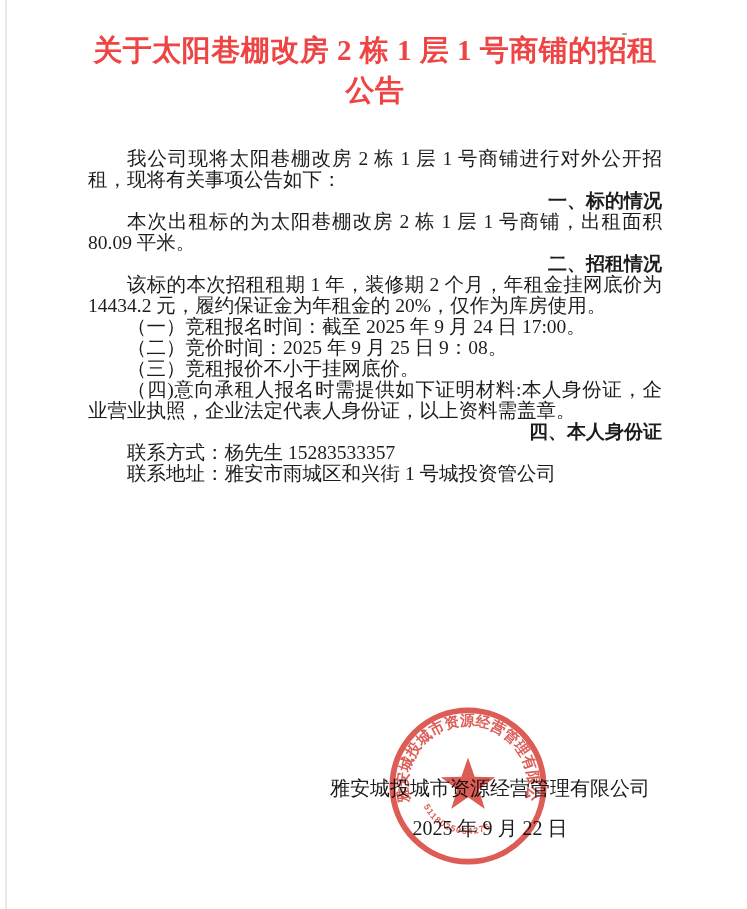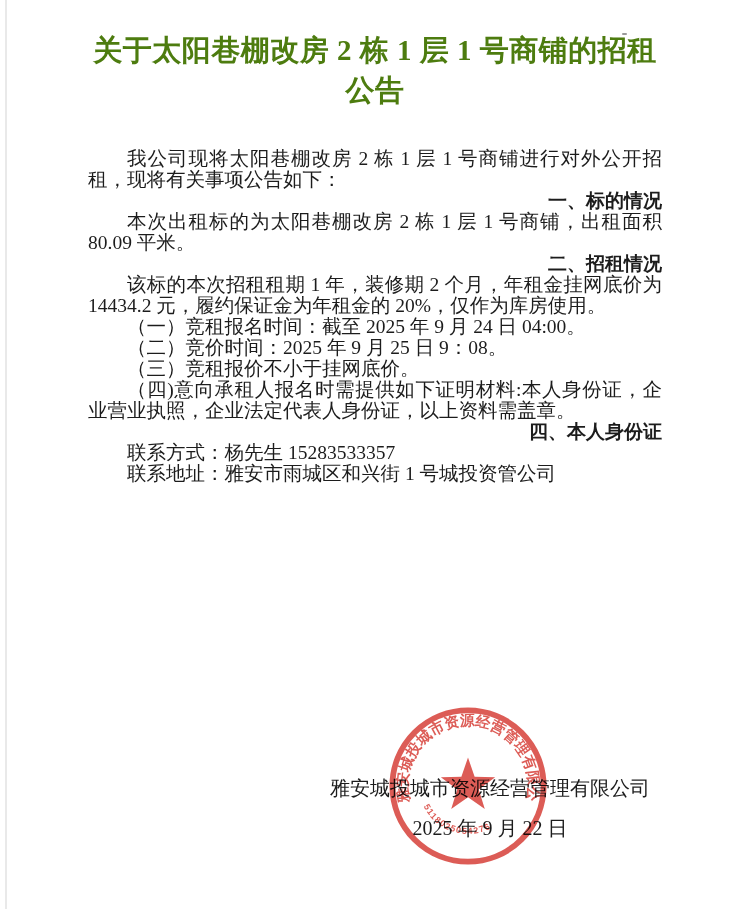--- a/index.html
+++ b/index.html
@@ -38,21 +38,21 @@
     left: 88px;
     top: 30px;
     width: 574px;
   }
   .doc-title {
     margin: 0 0 38px 0;
     text-align: center;
     font-size: 29px;
     font-weight: bold;
     line-height: 40px;
-    color: #4d7c0f;
+    color: #ef4444;
     letter-spacing: 0.5px;
   }
   .para {
     margin: 0;
     font-size: 19.5px;
     line-height: 21px;
     text-align: justify;
     text-indent: 39px;
   }
   .para.heading {
@@ -98,21 +98,21 @@
     <h1 class="doc-title">
       <span>关于太阳巷棚改房 2 栋 1 层 1 号商铺的招租</span><br>
       <span>公告</span>
     </h1>
 
     <p class="para">我公司现将太阳巷棚改房 2 栋 1 层 1 号商铺进行对外公开招租，现将有关事项公告如下：</p>
     <p class="para heading">一、标的情况</p>
     <p class="para">本次出租标的为太阳巷棚改房 2 栋 1 层 1 号商铺，出租面积 80.09 平米。</p>
     <p class="para heading">二、招租情况</p>
     <p class="para">该标的本次招租租期 1 年，装修期 2 个月，年租金挂网底价为 14434.2 元，履约保证金为年租金的 20%，仅作为库房使用。</p>
-    <p class="para">（一）竞租报名时间：截至 2025 年 9 月 24 日 04:00。</p>
+    <p class="para">（一）竞租报名时间：截至 2025 年 9 月 24 日 17:00。</p>
     <p class="para">（二）竞价时间：2025 年 9 月 25 日 9：08。</p>
     <p class="para">（三）竞租报价不小于挂网底价。</p>
     <p class="para">（四)意向承租人报名时需提供如下证明材料:本人身份证，企业营业执照，企业法定代表人身份证，以上资料需盖章。</p>
     <p class="para heading">四、本人身份证</p>
     <p class="para">联系方式：杨先生 15283533357</p>
     <p class="para">联系地址：雅安市雨城区和兴街 1 号城投资管公司</p>
   </div>
 
   <div class="signature">
     <p class="sig-line">雅安城投城市资源经营管理有限公司</p>

